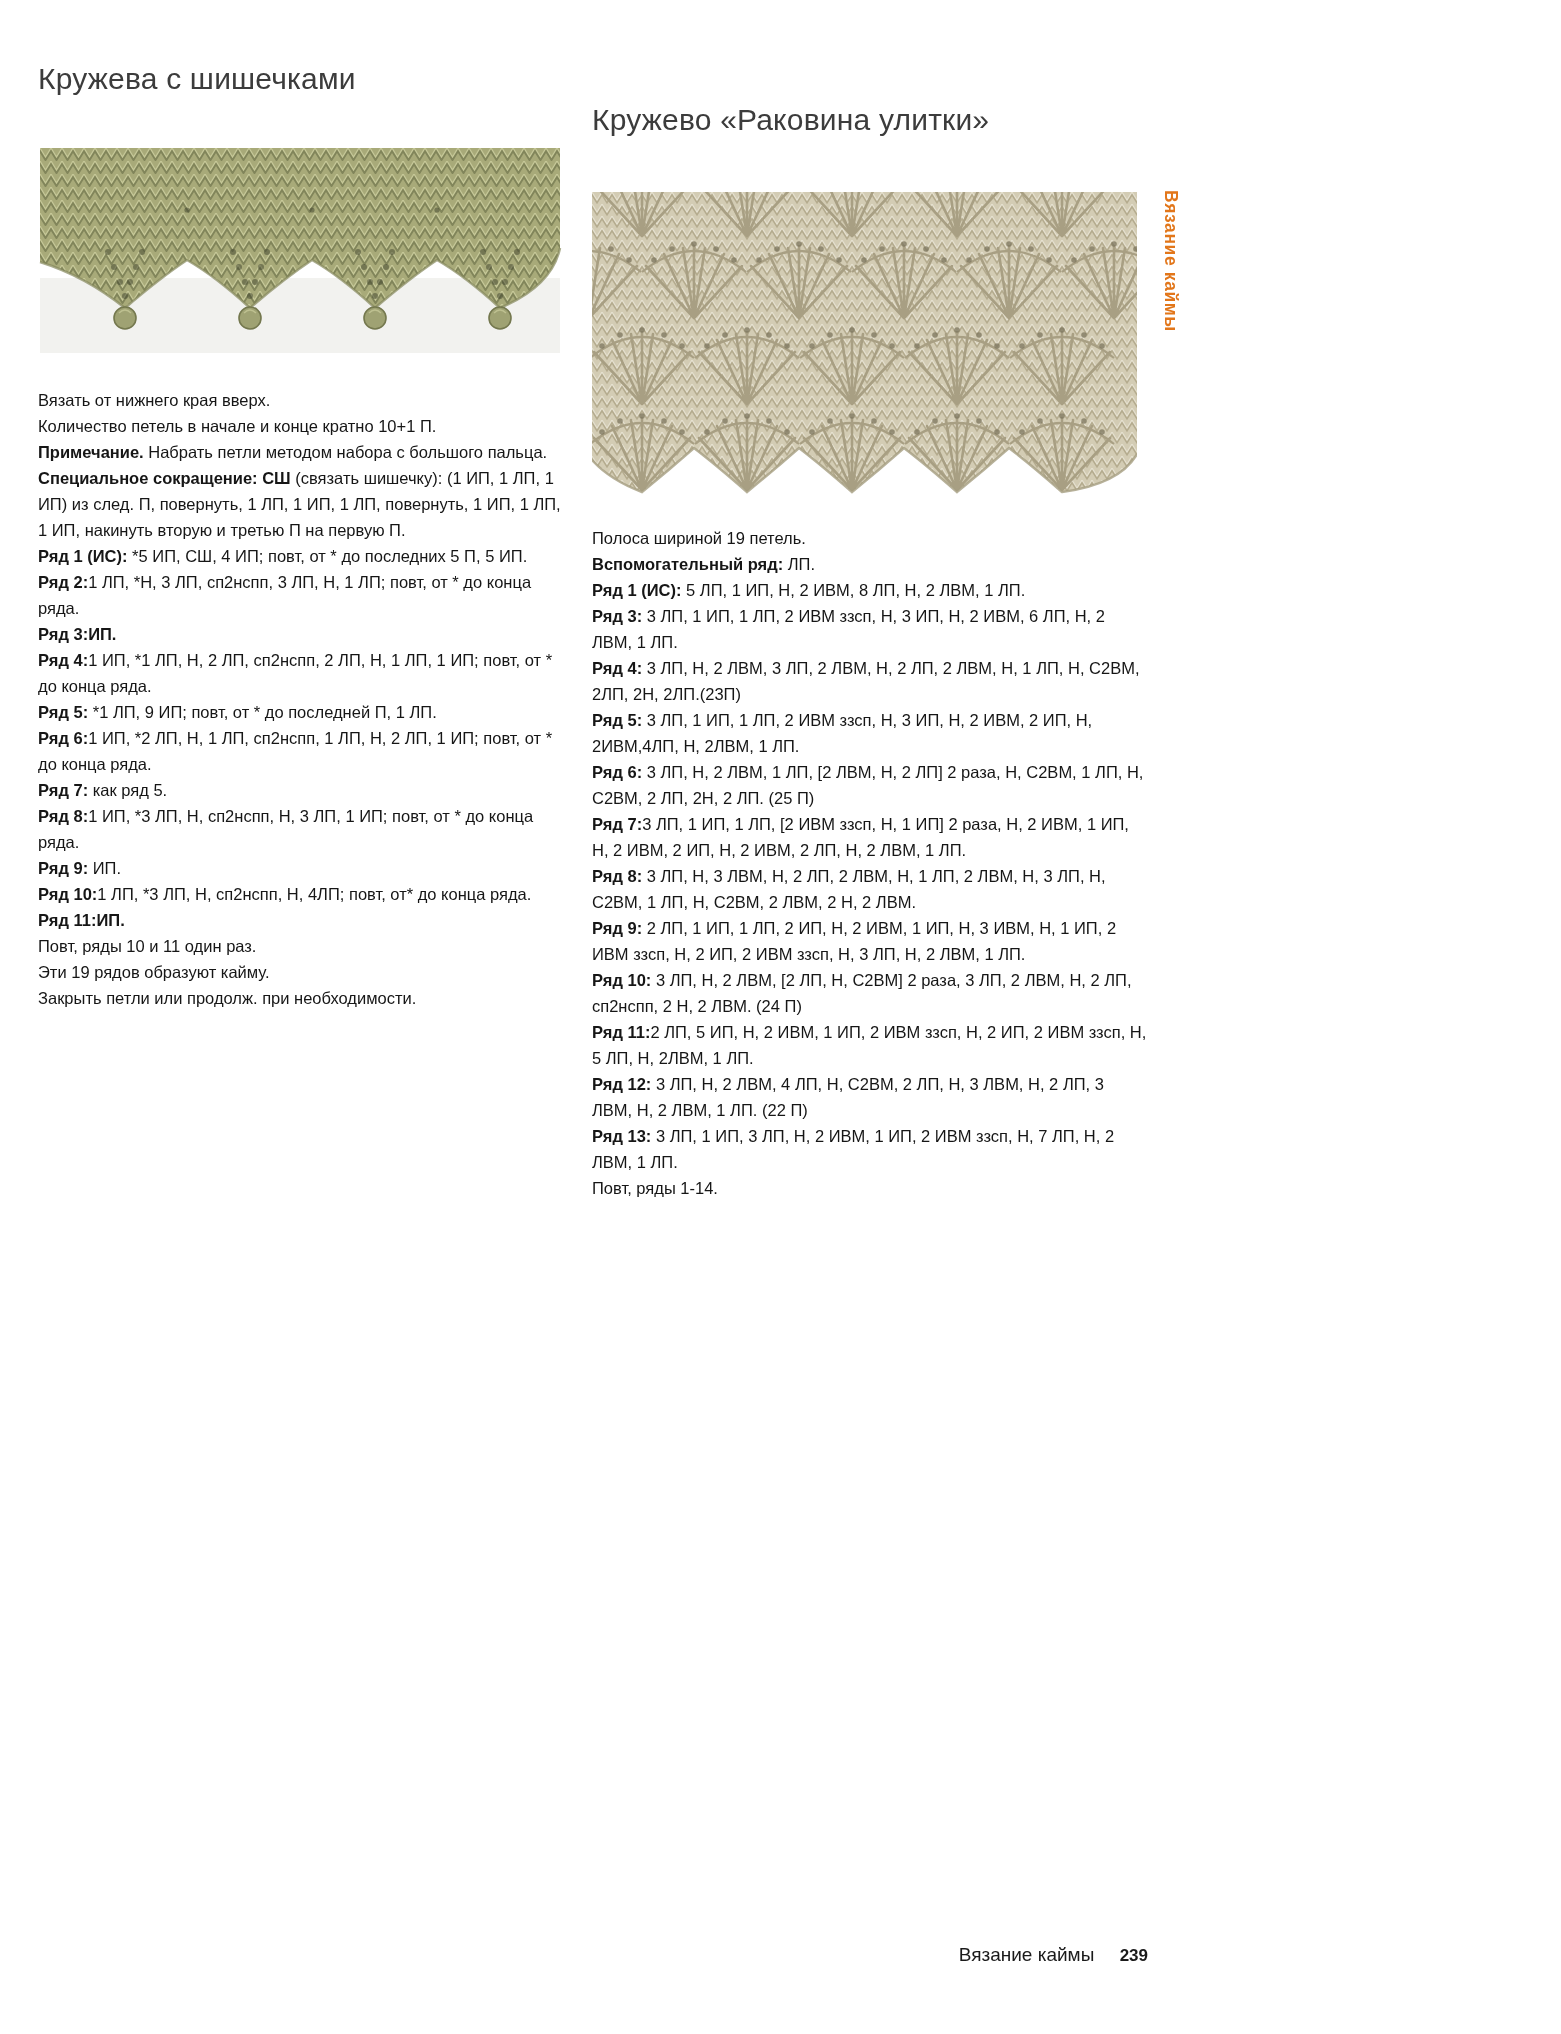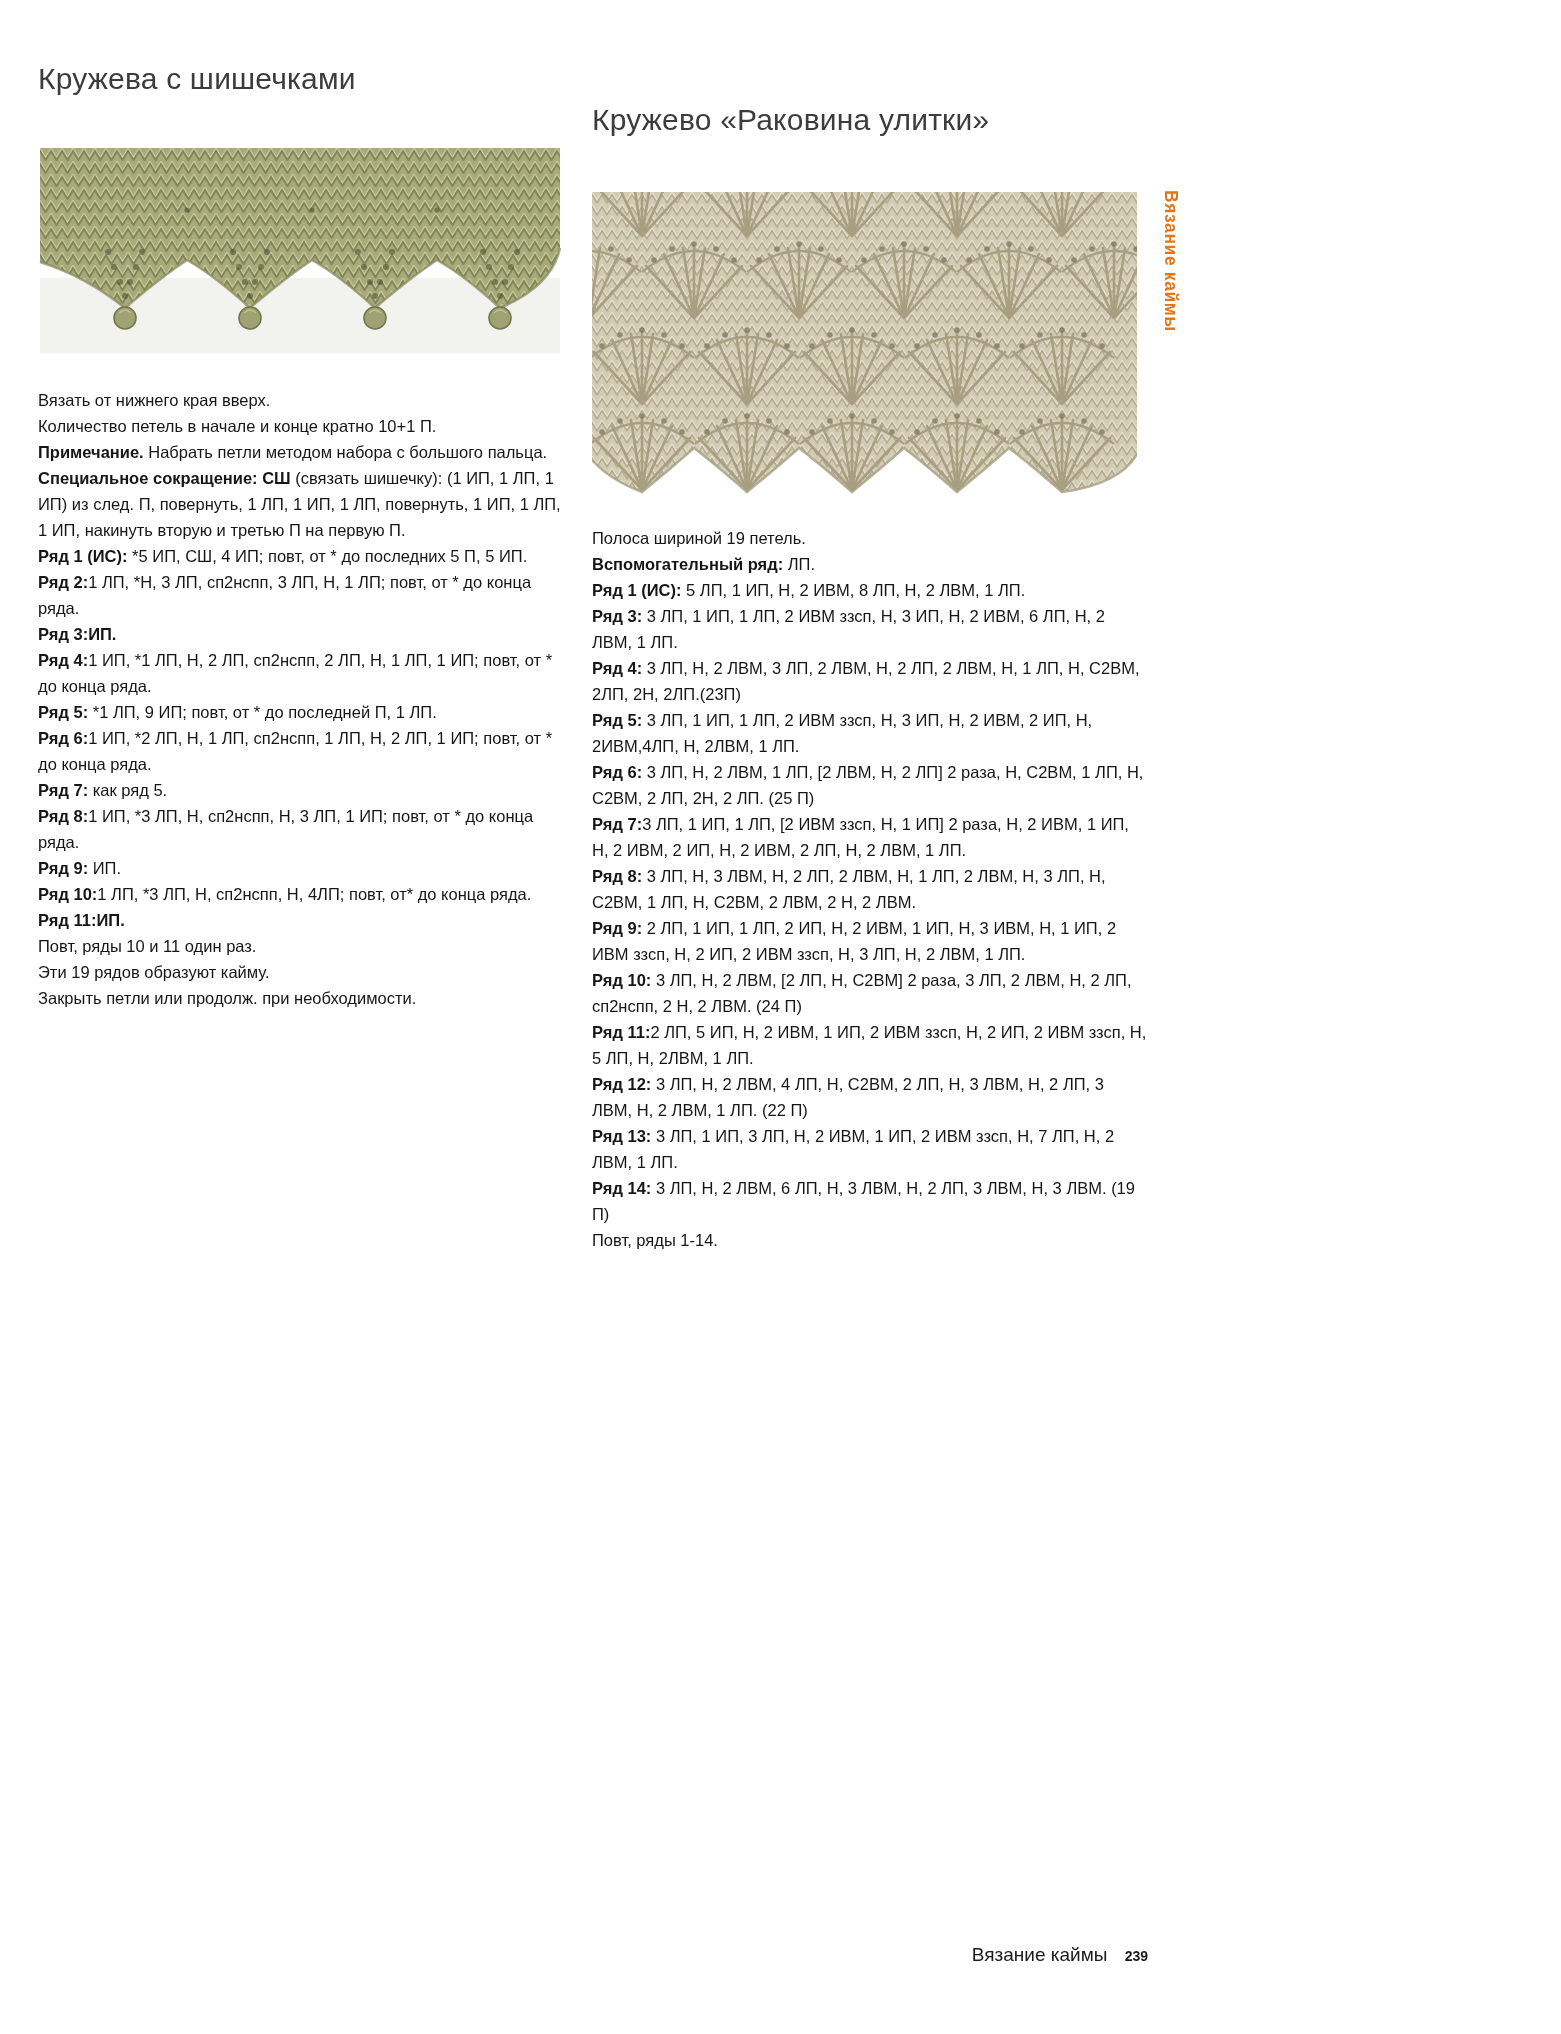--- a/index.html
+++ b/index.html
@@ -47,21 +47,21 @@
   }
   .footer {
     position: absolute;
     left: 592px;
     top: 1944px;
     width: 556px;
     text-align: right;
     font-size: 19px;
     color: #1a1a1a;
   }
-  .footer b { font-weight: 700; margin-left: 12px; font-size: 14px; }
+  .footer b { font-weight: 700; margin-left: 20px; font-size: 17px; }
 </style>
 </head>
 <body>
 
 <div class="page">
 
   <div class="side-label">Вязание каймы</div>
 
   <section class="col col-left">
     <h1 class="title">Кружева с шишечками</h1>
@@ -215,21 +215,20 @@
         <p><b>Ряд 4:</b> 3 ЛП, Н, 2 ЛВМ, 3 ЛП, 2 ЛВМ, Н, 2 ЛП, 2 ЛВМ, Н, 1 ЛП, Н, С2ВМ, 2ЛП, 2Н, 2ЛП.(23П)</p>
         <p><b>Ряд 5:</b> 3 ЛП, 1 ИП, 1 ЛП, 2 ИВМ ззсп, Н, 3 ИП, Н, 2 ИВМ, 2 ИП, Н, 2ИВМ,4ЛП, Н, 2ЛВМ, 1 ЛП.</p>
         <p><b>Ряд 6:</b> 3 ЛП, Н, 2 ЛВМ, 1 ЛП, [2 ЛВМ, Н, 2 ЛП] 2 раза, Н, С2ВМ, 1 ЛП, Н, С2ВМ, 2 ЛП, 2Н, 2 ЛП. (25 П)</p>
         <p><b>Ряд 7:</b>3 ЛП, 1 ИП, 1 ЛП, [2 ИВМ ззсп, Н, 1 ИП] 2 раза, Н, 2 ИВМ, 1 ИП, Н, 2 ИВМ, 2 ИП, Н, 2 ИВМ, 2 ЛП, Н, 2 ЛВМ, 1 ЛП.</p>
         <p><b>Ряд 8:</b> 3 ЛП, Н, 3 ЛВМ, Н, 2 ЛП, 2 ЛВМ, Н, 1 ЛП, 2 ЛВМ, Н, 3 ЛП, Н, С2ВМ, 1 ЛП, Н, С2ВМ, 2 ЛВМ, 2 Н, 2 ЛВМ.</p>
         <p><b>Ряд 9:</b> 2 ЛП, 1 ИП, 1 ЛП, 2 ИП, Н, 2 ИВМ, 1 ИП, Н, 3 ИВМ, Н, 1 ИП, 2 ИВМ ззсп, Н, 2 ИП, 2 ИВМ ззсп, Н, 3 ЛП, Н, 2 ЛВМ, 1 ЛП.</p>
         <p><b>Ряд 10:</b> 3 ЛП, Н, 2 ЛВМ, [2 ЛП, Н, С2ВМ] 2 раза, 3 ЛП, 2 ЛВМ, Н, 2 ЛП, сп2нспп, 2 Н, 2 ЛВМ. (24 П)</p>
         <p><b>Ряд 11:</b>2 ЛП, 5 ИП, Н, 2 ИВМ, 1 ИП, 2 ИВМ ззсп, Н, 2 ИП, 2 ИВМ ззсп, Н, 5 ЛП, Н, 2ЛВМ, 1 ЛП.</p>
         <p><b>Ряд 12:</b> 3 ЛП, Н, 2 ЛВМ, 4 ЛП, Н, С2ВМ, 2 ЛП, Н, 3 ЛВМ, Н, 2 ЛП, 3 ЛВМ, Н, 2 ЛВМ, 1 ЛП. (22 П)</p>
         <p><b>Ряд 13:</b> 3 ЛП, 1 ИП, 3 ЛП, Н, 2 ИВМ, 1 ИП, 2 ИВМ ззсп, Н, 7 ЛП, Н, 2 ЛВМ, 1 ЛП.</p>
-        <p><b>Ряд 14:</b> 3 ЛП, Н, 2 ЛВМ, 6 ЛП, Н, 3 ЛВМ, Н, 2 ЛП, 3 ЛВМ, Н, 3 ЛВМ. (19 П)</p>
         <p>Повт, ряды 1-14.</p>
       </div>
   </section>
 
   <footer class="footer">
     <span>Вязание каймы</span>
     <b>239</b>
   </footer>
 
 </div>

